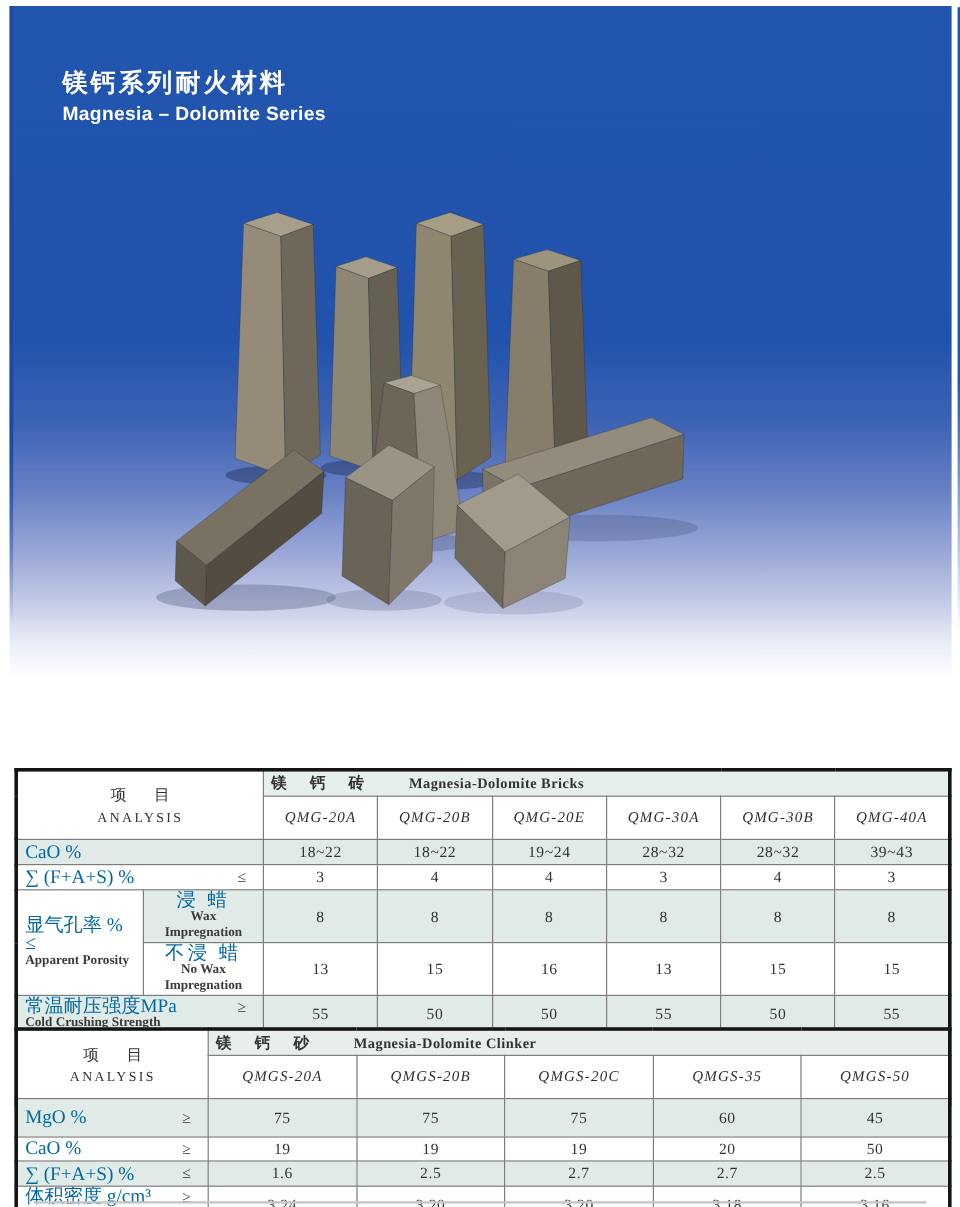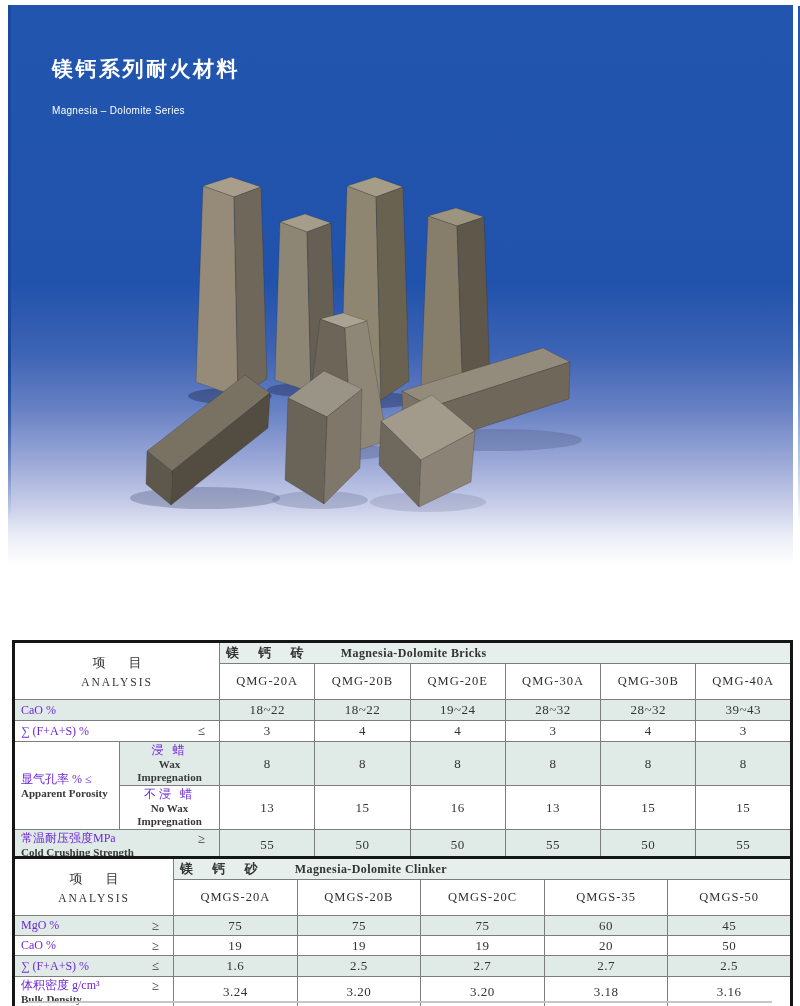--- a/index.html
+++ b/index.html
@@ -10,44 +10,44 @@
   .hero{position:absolute;left:8px;top:5px;width:785px;height:560px;
         background:linear-gradient(180deg,#2155ae 0%,#2253ac 50%,#3d63b4 62%,#6780c3 72%,
                    #98a6d6 81%,#c6cce8 89%,#eceef7 95%,#ffffff 100%);}
   .hero::before{content:"";position:absolute;left:0;top:0;width:3px;height:92%;
         background:linear-gradient(180deg,#1b4aa0 0%,#1b4aa0 70%,rgba(27,74,160,0) 100%);}
   .edge-line{position:absolute;right:0;top:6px;width:2px;height:520px;
         background:linear-gradient(180deg,#2155ae 0%,#2155ae 60%,rgba(33,85,174,0) 100%);}
   .hero-titles{position:absolute;left:44px;top:50px;color:#fff;
         font-family:"Liberation Sans","DejaVu Sans",sans-serif;}
   .t-zh{font-size:21px;font-weight:700;letter-spacing:2.5px;}
-  .t-en{font-size:10px;font-weight:400;letter-spacing:.3px;margin-top:22px;}
+  .t-en{font-size:16px;font-weight:700;letter-spacing:.3px;margin-top:4px;}
   .bricks{position:absolute;left:0;top:0;}
 
   
   table{border-collapse:collapse;table-layout:fixed;position:absolute;left:12px;
         background:#fff;border:3px solid var(--border-outer,#151515);}
   #tbl-bricks{top:640px;width:778px;}
   #tbl-clinker{top:856px;width:778px;}
   td{border:1px solid var(--border-inner,#7d7d7d);padding:1px 6px;vertical-align:middle;
      font-size:13px;color:#333;overflow:hidden;}
   .tint{background:var(--row-tint,#e0ebe8);}
   .gtint{background:var(--group-tint,#e6efec);}
   .val{text-align:center;letter-spacing:.5px;}
-  .colhead{text-align:center;font-size:12.5px;letter-spacing:1px;color:#2f2f2f;}
+  .colhead{text-align:center;font-size:12.5px;letter-spacing:1px;color:#2f2f2f;font-style:italic;}
   .group-cell{text-align:left;font-weight:700;}
   .g-zh{font-size:13px;letter-spacing:8px;}
   .g-en{font-size:12px;margin-left:26px;letter-spacing:.4px;}
   .analysis{text-align:center;}
   .a-zh{font-size:13px;letter-spacing:10px;text-indent:10px;}
   .a-en{font-size:11.5px;letter-spacing:2px;margin-top:4px;}
   .lab{display:flex;justify-content:space-between;align-items:center;}
   .lab.sym-top{align-items:flex-start;}
   .lab .sym{padding:0 8px 0 4px;font-size:13px;color:#333;}
-  .z{font-size:12px;line-height:15px;color:#6d28d9;}
+  .z{font-size:16px;line-height:15px;color:#0369a1;}
   .e{font-size:11px;line-height:13px;font-weight:700;color:#3a3a3a;}
   .sub{text-align:center;}
   .sub .z{letter-spacing:3px;}
   .bottom-line{position:absolute;left:28px;top:1001px;width:744px;height:2px;background:#c6c6c6;}
 </style>
 </head>
 <body>
 
 <div id="page">
 
@@ -251,21 +251,21 @@
         <span class="g-en">Magnesia-Dolomite Clinker</span>
       </td>
     </tr>
     <tr style="height:36px">
       <td class="colhead">QMGS-20A</td>
       <td class="colhead">QMGS-20B</td>
       <td class="colhead">QMGS-20C</td>
       <td class="colhead">QMGS-35</td>
       <td class="colhead">QMGS-50</td>
     </tr>
-    <tr style="height:20px">
+    <tr style="height:32px">
       <td class="tint">
         <div class="lab">
               <span class="z">MgO  %</span>
           <span class="sym">≥</span>
             </div>
       </td>
       <td class="val tint">75</td>
       <td class="val tint">75</td>
       <td class="val tint">75</td>
       <td class="val tint">60</td>

